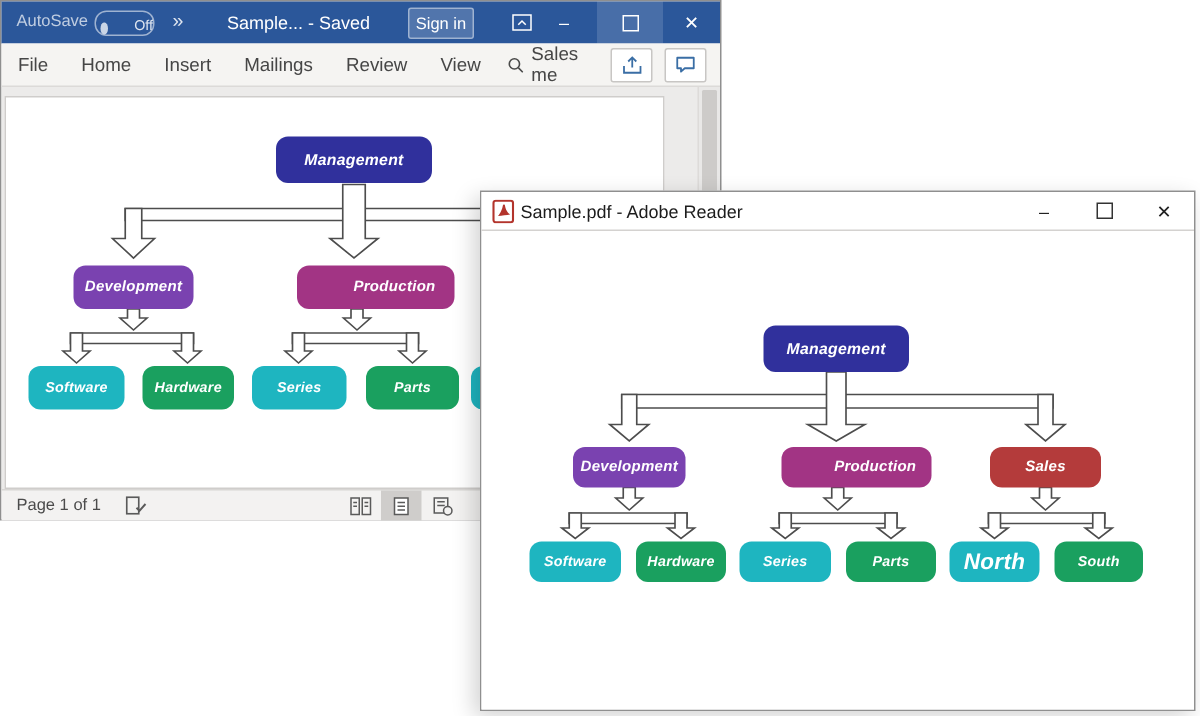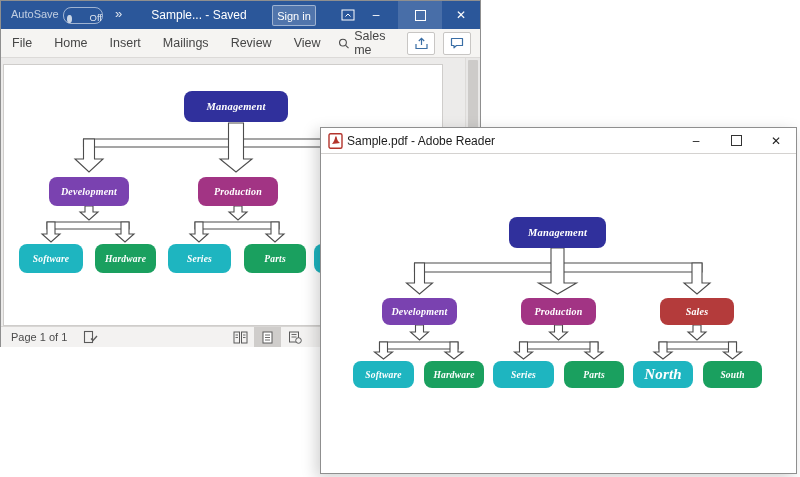--- a/index.html
+++ b/index.html
@@ -37,23 +37,23 @@
   
   .w-statusbar{position:absolute;left:0;top:325px;width:479px;height:21px;background:#f3f2f1;
     border-top:1px solid #d8d6d4;display:flex;align-items:center;box-sizing:border-box;}
   .page-indicator{font-size:11px;color:#4b4b4b;margin-left:10px;}
   .proofing{margin-left:16px;display:flex;align-items:center;}
   .view-btns{position:absolute;left:226px;top:0;height:20px;display:flex;}
   .view-btn{width:27px;height:20px;display:flex;align-items:center;justify-content:center;}
   .view-btn.active{background:#cfcdcb;}
   
   .node{position:absolute;border-radius:8px;color:#fff;font-weight:bold;font-style:italic;
-    display:flex;align-items:center;justify-content:center;letter-spacing:.2px;font-family:Liberation Serif, serif;}
+    display:flex;align-items:center;justify-content:center;letter-spacing:.2px;}
   .n-indigo{background:var(--c-indigo);} .n-purple{background:var(--c-purple);}
-  .n-magenta{background:var(--c-magenta);} .n-red{background:var(--c-red);}
+  .n-magenta{background:var(--c-magenta);padding-left:25px;} .n-red{background:var(--c-red);}
   .n-teal{background:var(--c-teal);text-align:center;} .n-green{background:var(--c-green);}
   .chart-svg{position:absolute;left:0;top:0;pointer-events:none;}
   .chart-svg path,.chart-svg polygon{fill:#fff;stroke:var(--c-connector);stroke-width:1.1;stroke-linejoin:miter;}
   
   #adobe-window{position:absolute;left:320px;top:127px;width:477px;height:347px;background:#fff;
     border:1px solid #8f8f8f;box-sizing:border-box;z-index:5;box-shadow:-4px 4px 14px rgba(0,0,0,.18);}
   .a-titlebar{position:absolute;left:0;top:0;width:475px;height:26px;background:#fff;border-bottom:1px solid #d4d2d0;box-sizing:border-box;}
   .a-title{position:absolute;left:26px;top:6px;font-size:12px;color:#1c1c1c;white-space:nowrap;}
   .a-controls{position:absolute;right:0;top:0;height:25px;display:flex;}
   .a-btn{width:40px;height:25px;display:flex;align-items:center;justify-content:center;color:#222;font-size:12px;}

